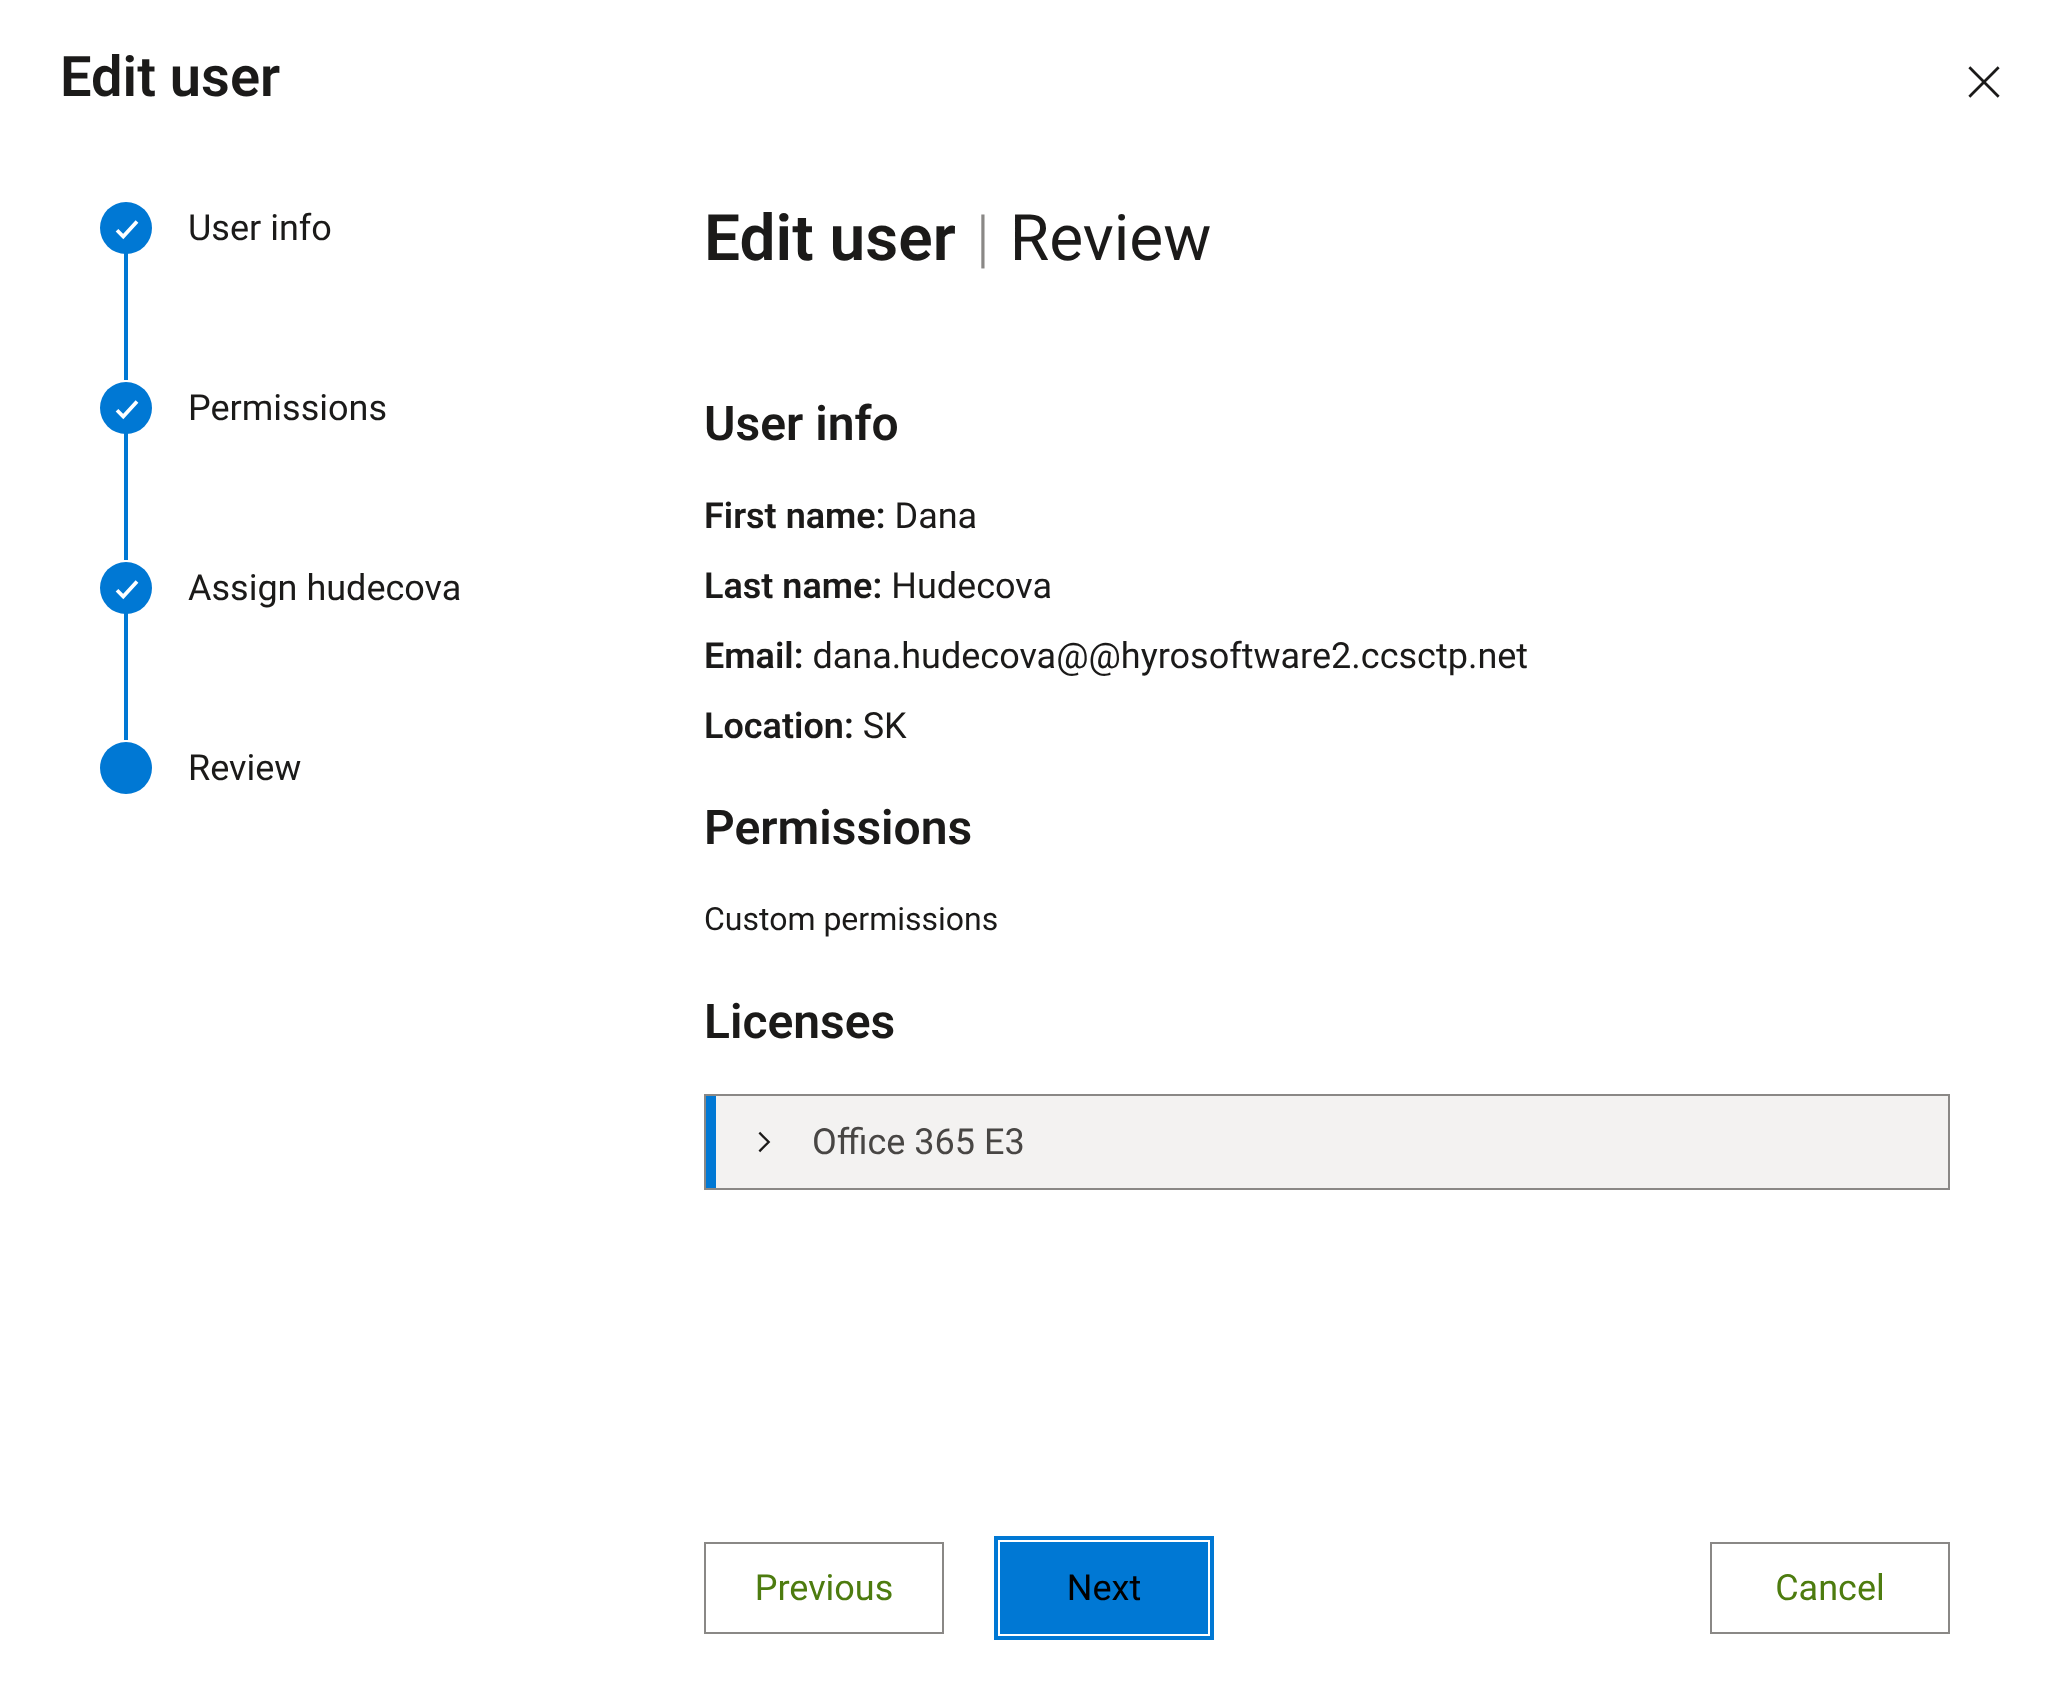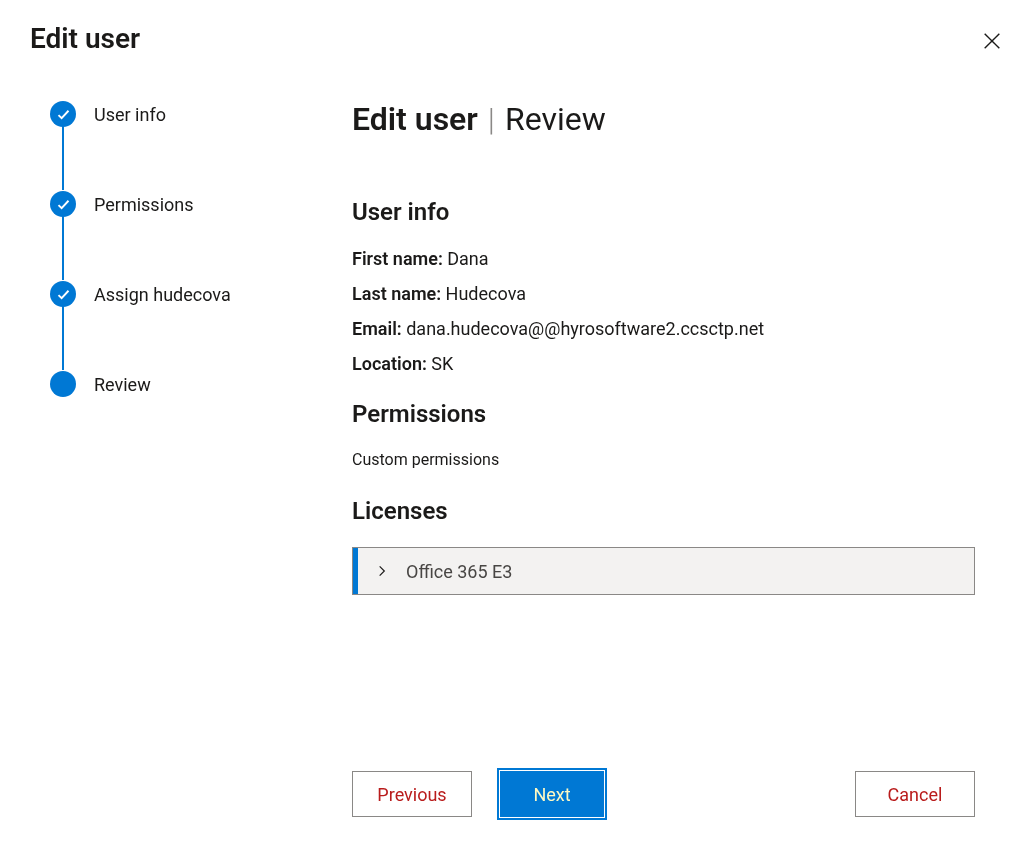--- a/index.html
+++ b/index.html
@@ -162,29 +162,29 @@
     align-items: center;
   }
   .btn {
     height: 46px;
     min-width: 120px;
     padding: 0 20px;
     font-size: 18px;
     font-family: inherit;
     border: 1px solid #8a8886;
     background: #ffffff;
-    color: #b91c1c;
+    color: #4d7c0f;
     cursor: pointer;
     display: inline-flex;
     align-items: center; justify-content: center;
   }
   .btn + .btn { margin-left: 28px; }
   .btn.primary {
     background: #0078d4;
-    color: #fef9c3;
+    color: #000000;
     border: 1px solid #0078d4;
     outline: 2px solid #0078d4;
     outline-offset: 1px;
     min-width: 104px;
   }
   .footer .spacer { flex: 1; }
 </style>
 </head>
 <body>
 

